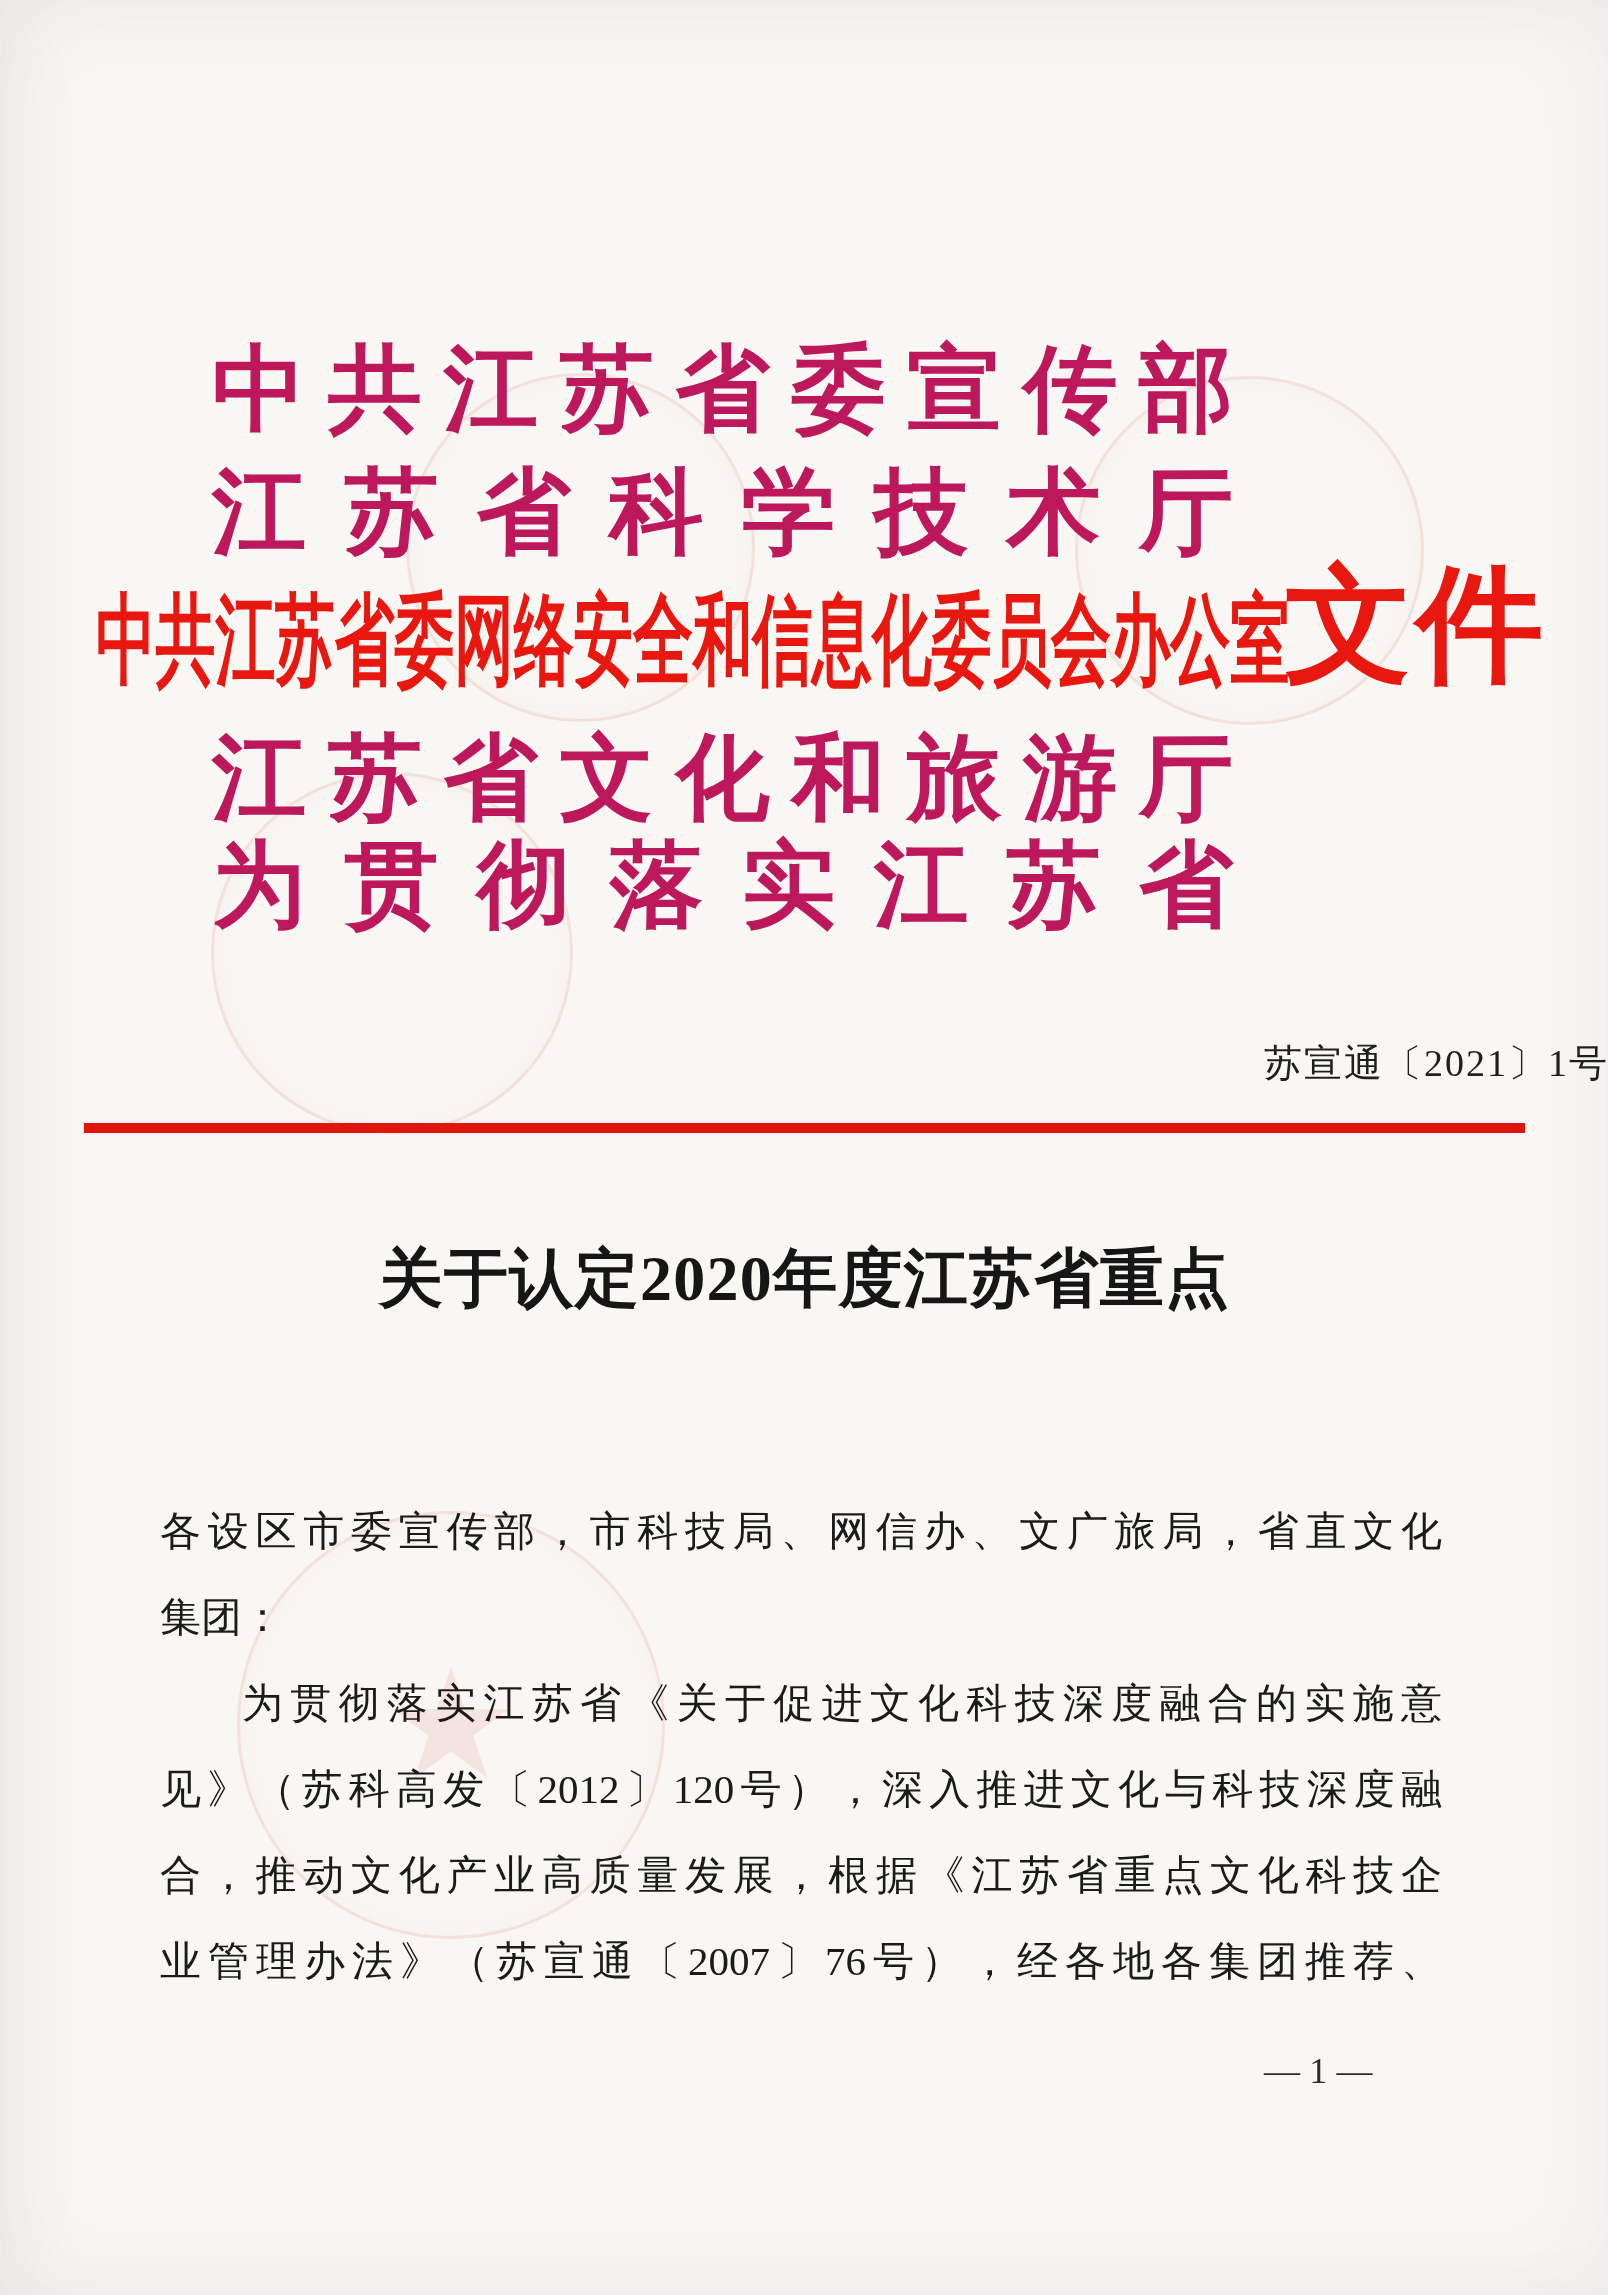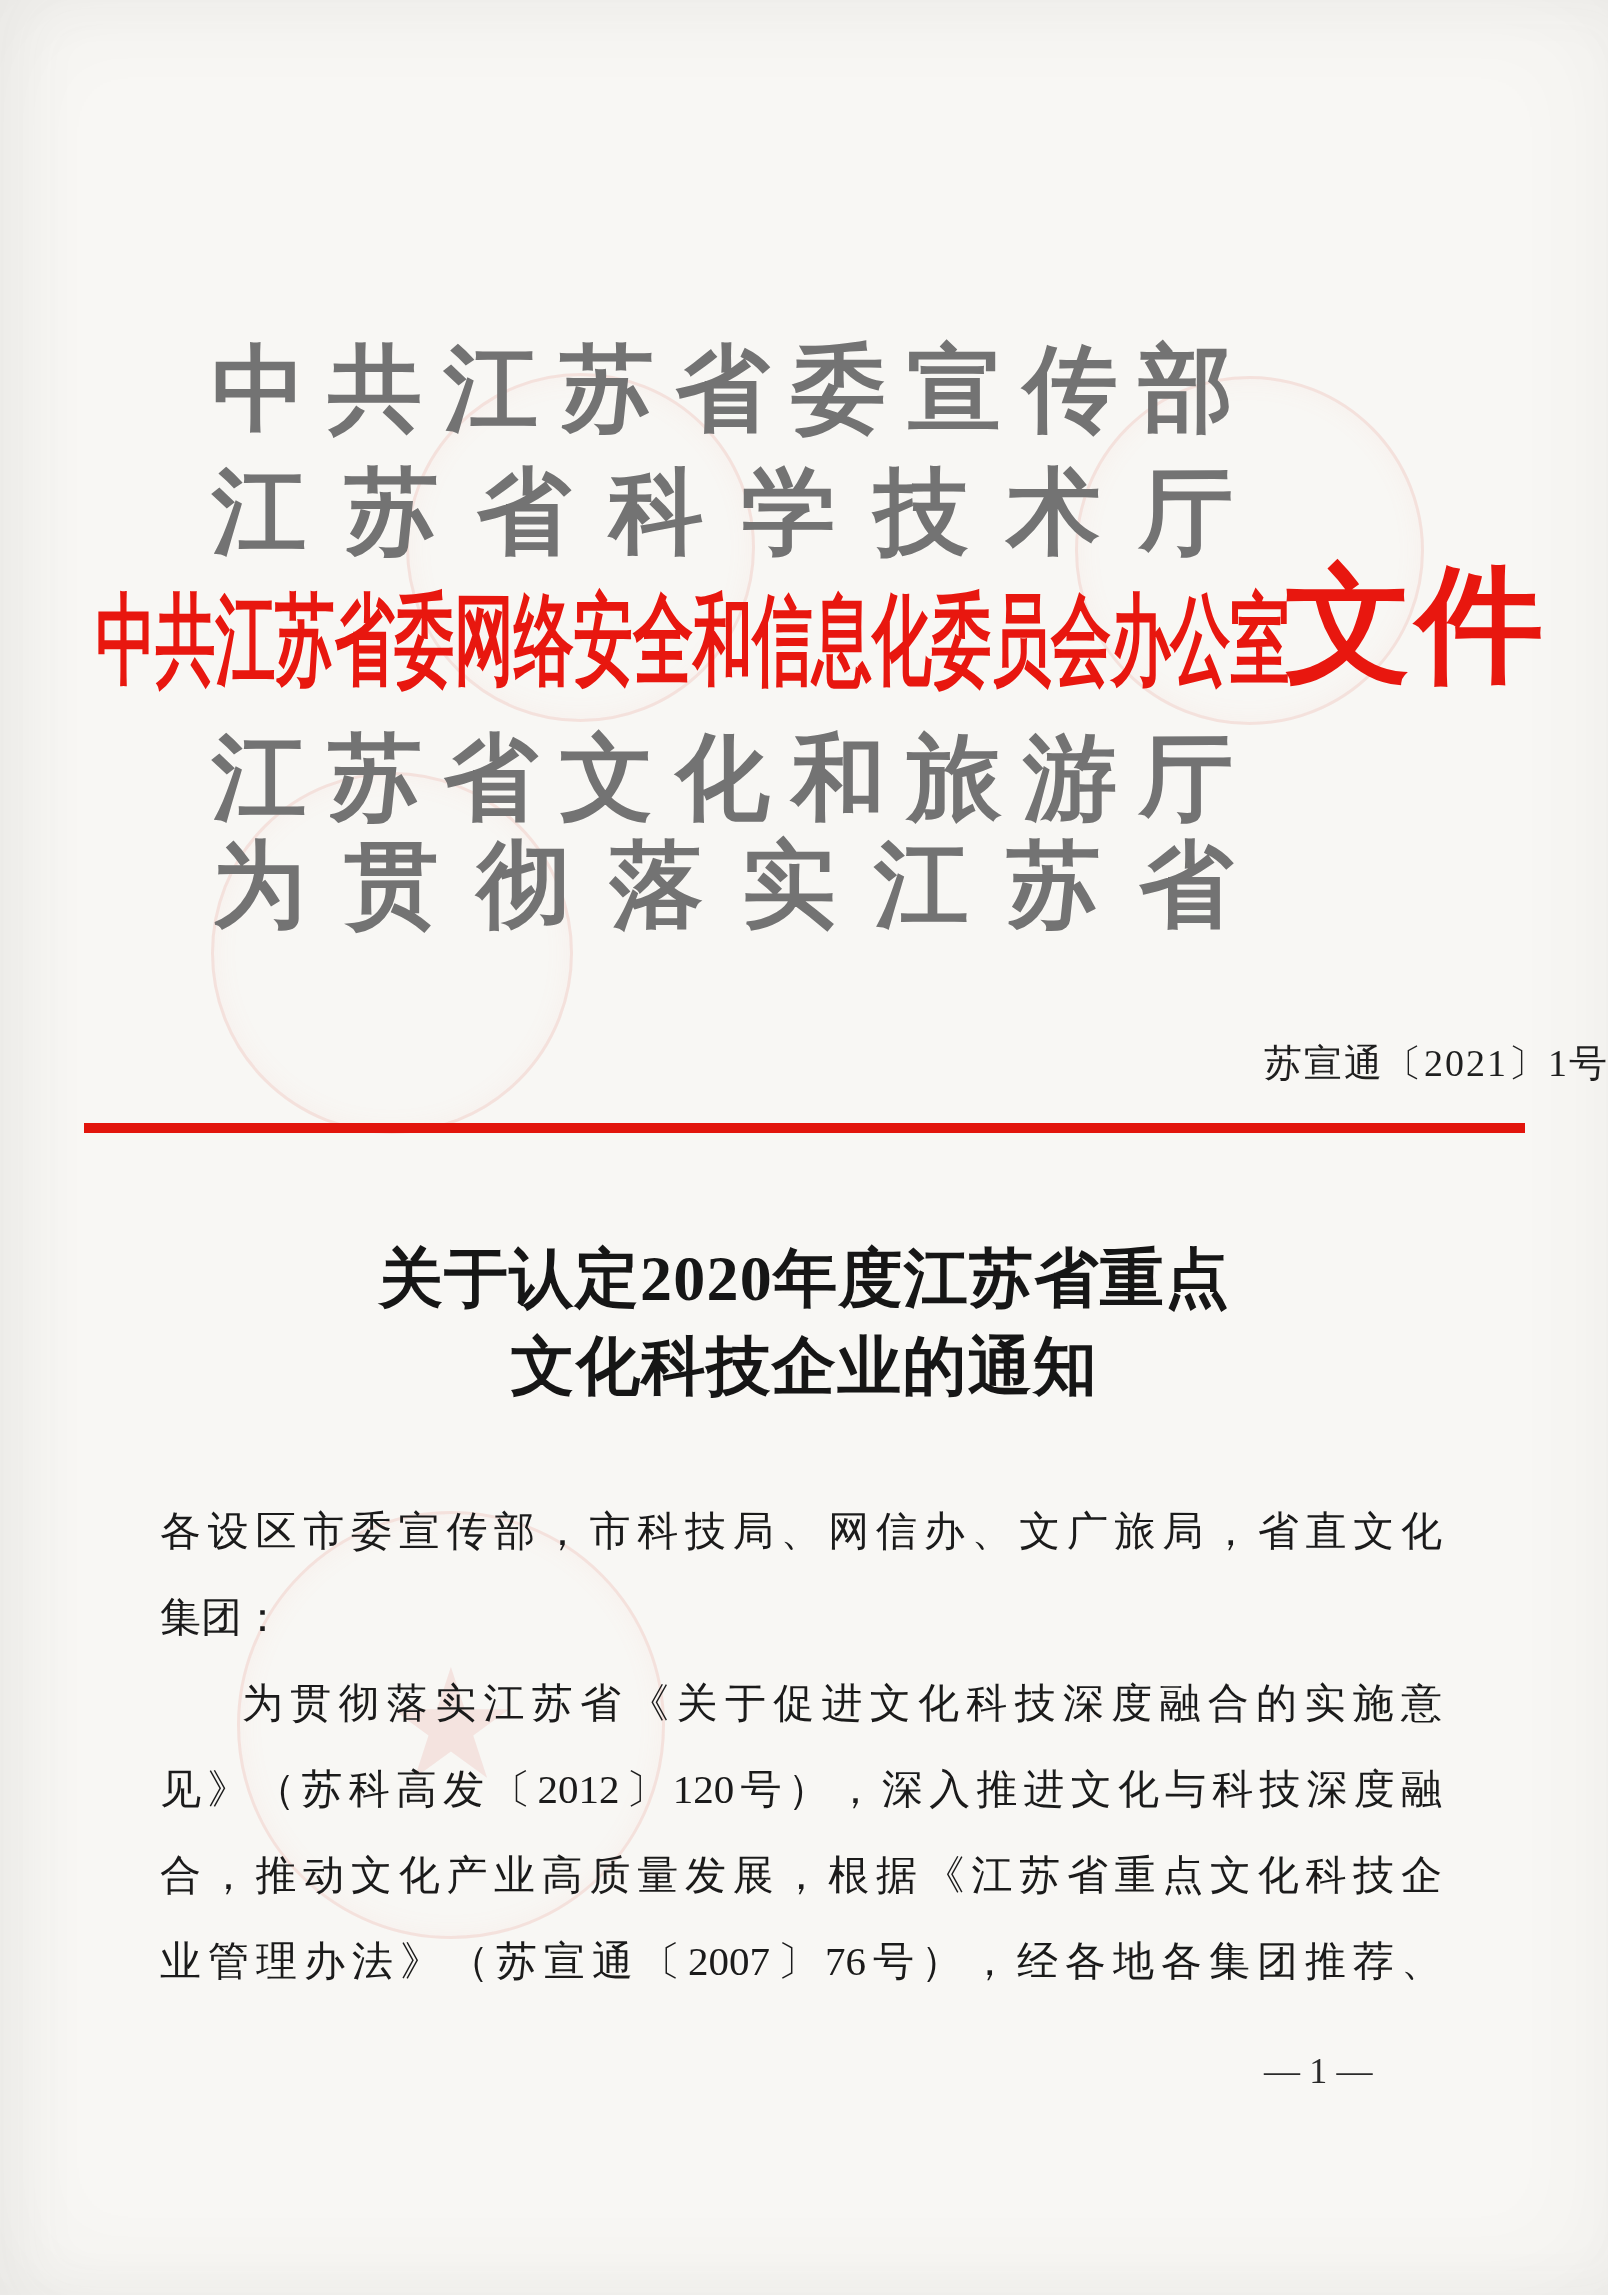--- a/index.html
+++ b/index.html
@@ -25,21 +25,21 @@
   }
   .seal .star{
     color:rgba(224,116,106,0.15);
     font-size:152px;line-height:1;
     font-family:"DejaVu Sans",sans-serif;
   }
 
   
   .agency-line{
     position:absolute;left:212px;width:1021px;height:106px;
-    color:#737373;font-weight:700;font-size:94px;line-height:100px;
+    color:#be185d;font-weight:700;font-size:94px;line-height:100px;
     text-align:justify;text-align-last:justify;text-justify:inter-character;
     white-space:nowrap;
   }
   .office-wrap{
     position:absolute;left:96px;top:588px;width:1161px;height:112px;overflow:visible;
   }
   .office-condensed{
     width:1913px;transform:scaleX(0.603);transform-origin:0 0;
     color:#e8170f;font-weight:700;font-size:99px;line-height:106px;
     text-align:justify;text-align-last:justify;text-justify:inter-character;
@@ -108,21 +108,20 @@
     <div class="agency-line" style="top:728px;">江苏省文化和旅游厅</div>
     <div class="agency-line" style="top:835px;">为贯彻落实江苏省</div>
   </header>
 
   <div class="doc-number">苏宣通〔2021〕1号</div>
 
   <div class="red-divider"></div>
 
   <h1 class="doc-title">
     <div>关于认定2020年度江苏省重点</div>
-    <div>文化科技企业的通知</div>
   </h1>
 
   <main class="body-text">
     <div class="bline">各设区市委宣传部，市科技局、网信办、文广旅局，省直文化</div>
     <div class="bline short">集团：</div>
     <div class="bline indent">为贯彻落实江苏省《关于促进文化科技深度融合的实施意</div>
     <div class="bline">见》（苏科高发〔2012〕120号），深入推进文化与科技深度融</div>
     <div class="bline">合，推动文化产业高质量发展，根据《江苏省重点文化科技企</div>
     <div class="bline">业管理办法》（苏宣通〔2007〕76号），经各地各集团推荐、</div>
   </main>

